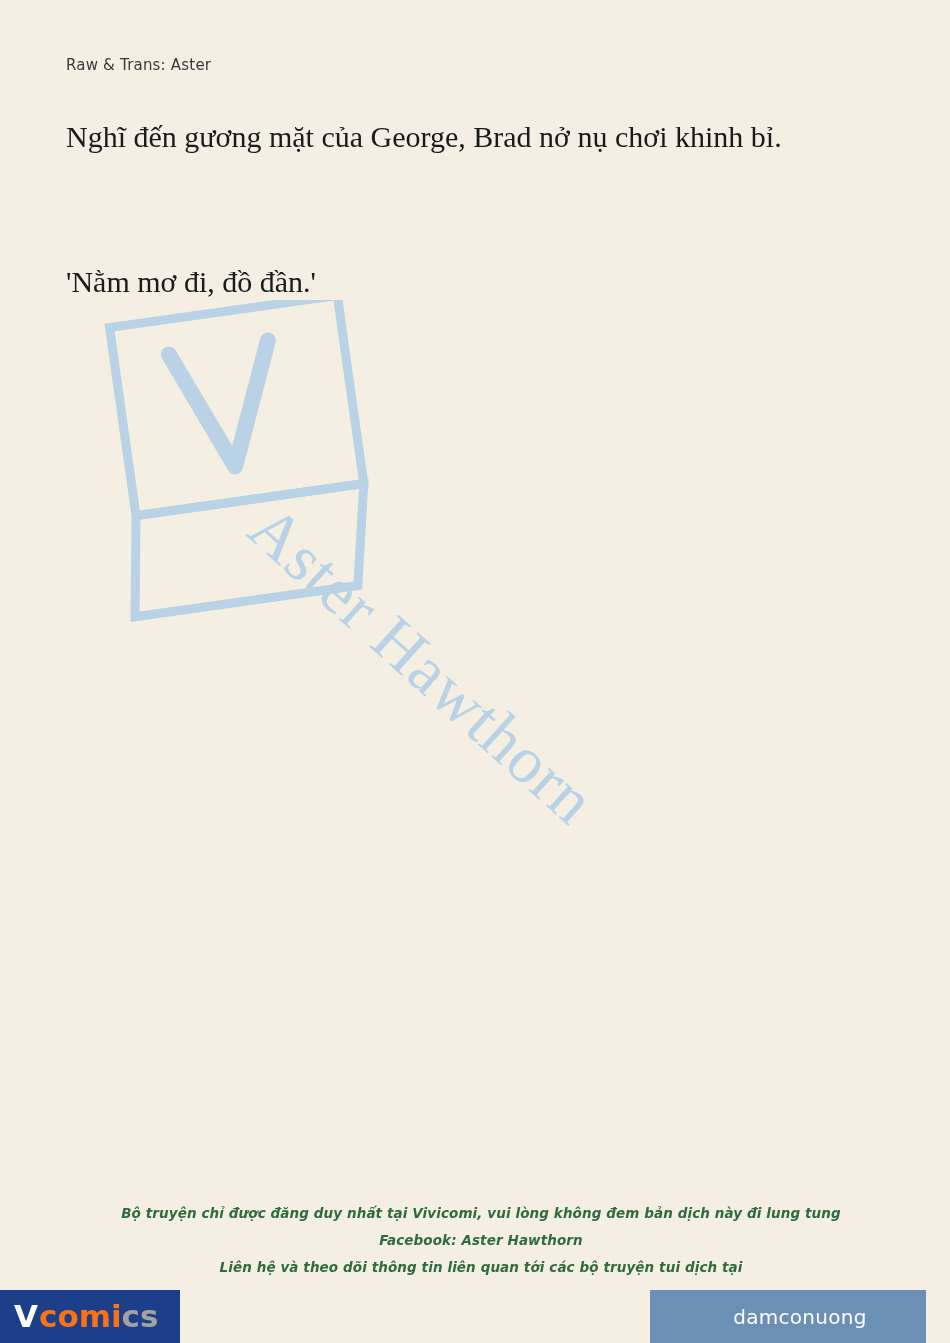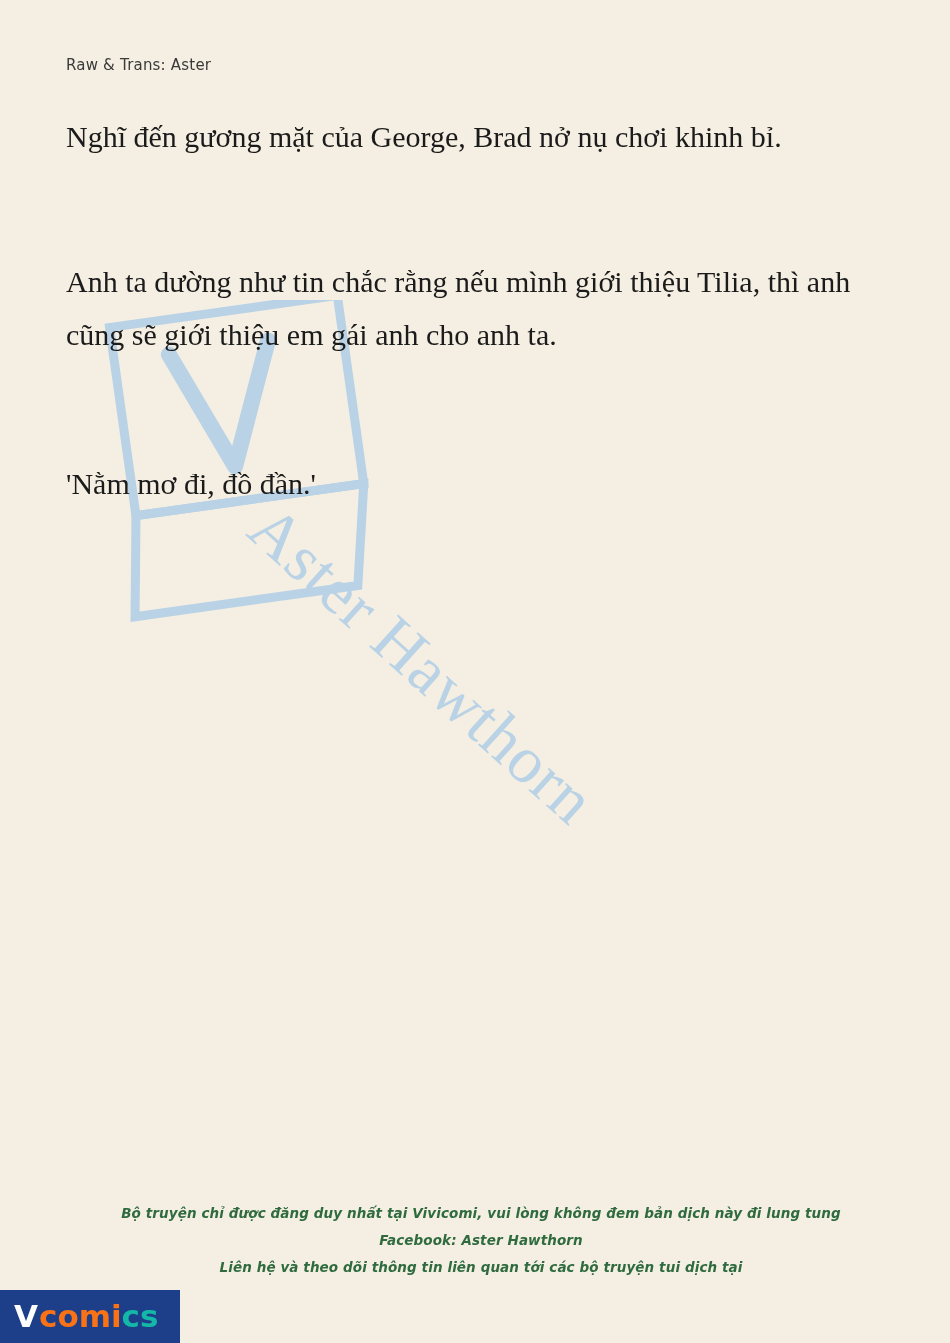--- a/index.html
+++ b/index.html
@@ -136,21 +136,21 @@
     font-weight: bold;
     font-size: 31px;
     color: #f97316;
     line-height: 1;
     margin-left: 1px;
   }
   .logo-cs {
     font-family: "DejaVu Sans", sans-serif;
     font-weight: bold;
     font-size: 31px;
-    color: #14b8a6;
+    color: #a3a3a3;
     line-height: 1;
   }
   .bottombar .right {
     position: absolute;
     right: 0;
     top: 0;
     width: 300px;
     height: 53px;
     background: #6c8fb5;
     display: flex;
@@ -185,32 +185,34 @@
         <rect x="35" y="10" width="230" height="190" fill="none" stroke="#b9d2e6" stroke-width="9"></rect>
         <path d="M35 200 L20 300 L245 300 L265 200 Z" fill="none" stroke="#b9d2e6" stroke-width="9"></path>
         <path d="M90 45 L140 165 L190 45" fill="none" stroke="#b9d2e6" stroke-width="16" stroke-linecap="round" stroke-linejoin="round"></path>
       </g>
     </svg>
     <div class="wm-text">Aster Hawthorn</div>
   </div>
 
   <div class="content">
     <p class="para p1">Nghĩ đến gương mặt của George, Brad nở nụ chơi khinh bỉ.</p>
-    <p class="para p2">Anh ta dường như tin chắc rằng nếu mình giới thiệu Tilia, thì anh cũng sẽ giới thiệu em gái anh cho anh ta.</p>
     <p class="para p3">'Nằm mơ đi, đồ đần.'</p>
   </div>
 
   <div class="footnotes">
     <div class="footnote">Bộ truyện chỉ được đăng duy nhất tại Vivicomi, vui lòng không đem bản dịch này đi lung tung</div>
     <div class="footnote">Facebook: Aster Hawthorn</div>
     <div class="footnote">Liên hệ và theo dõi thông tin liên quan tới các bộ truyện tui dịch tại</div>
   </div>
 
   <div class="bottombar">
     <div class="middle"></div>
     <div class="left">
       <span class="logo-v">V</span>
         <span class="logo-comi">comi</span>
         <span class="logo-cs">cs</span>
     </div>
+    <div class="right">
+      <span class="right-text">damconuong</span>
+    </div>
   </div>
 
 </div>
 
 </body></html>

